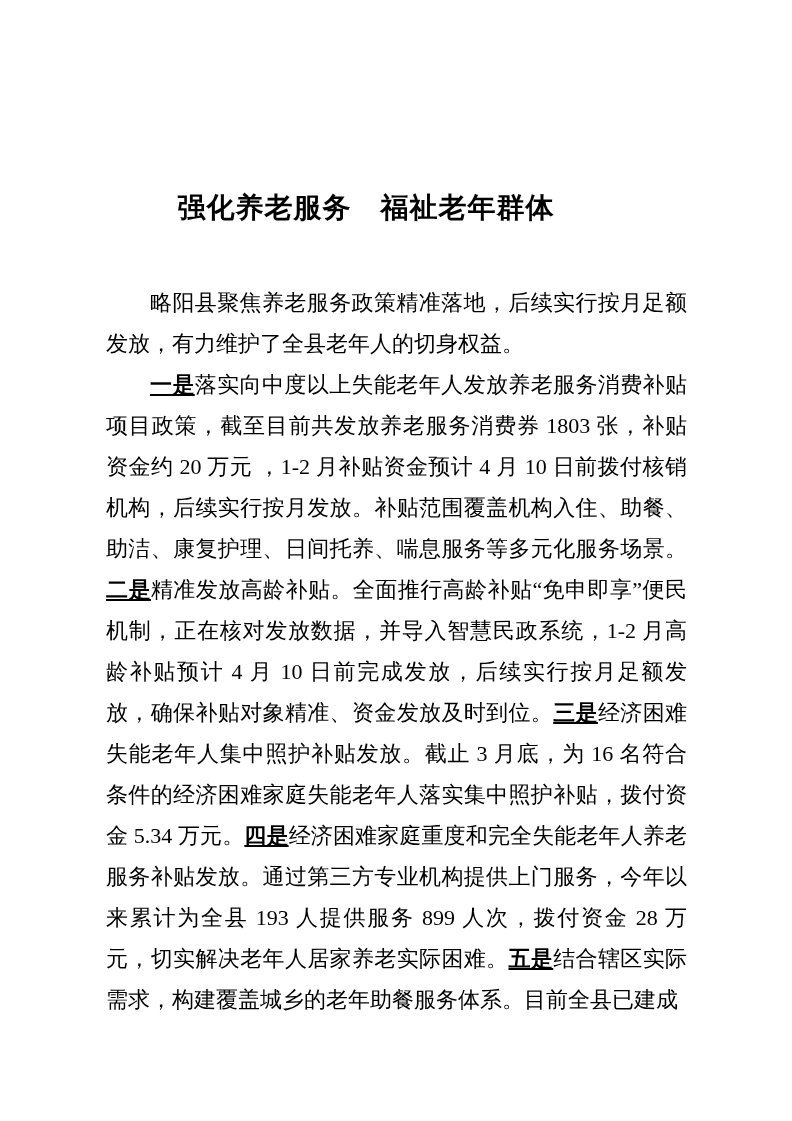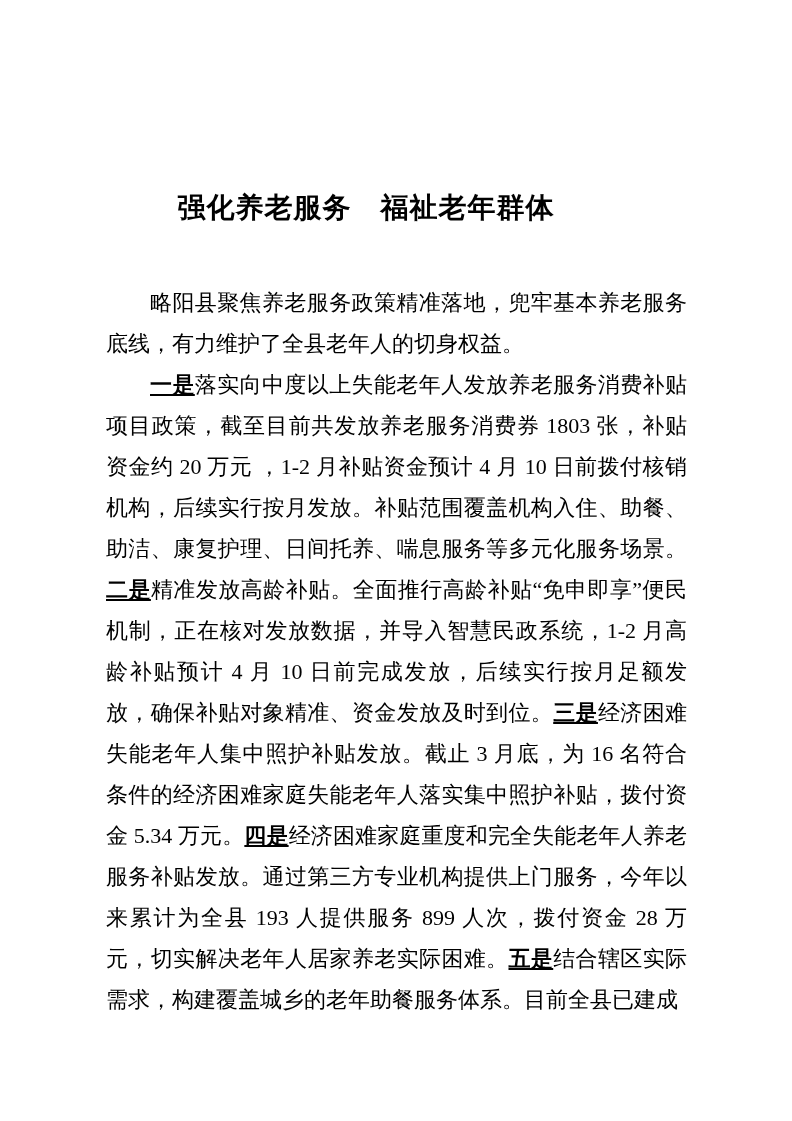--- a/index.html
+++ b/index.html
@@ -45,16 +45,16 @@
     font-weight: 700;
     text-decoration: underline;
   }
 </style>
 </head>
 <body>
 
 <div class="page">
   <h1 class="title">强化养老服务　福祉老年群体</h1>
   <div class="doc-body">
-      <p class="para"><span class="seg">略阳县聚焦养老服务政策精准落地，兜牢基本养老服务底线，有力维护了全县老年人的切身权益。</span></p>
+      <p class="para"><span class="seg">略阳县聚焦养老服务政策精准落地，后续实行按月足额发放，有力维护了全县老年人的切身权益。</span></p>
       <p class="para"><span class="seg-bold">一是</span><span class="seg">落实向中度以上失能老年人发放养老服务消费补贴项目政策，截至目前共发放养老服务消费券 1803 张，补贴资金约 20 万元 ，1-2 月补贴资金预计 4 月 10 日前拨付核销机构，后续实行按月发放。补贴范围覆盖机构入住、助餐、助洁、康复护理、日间托养、喘息服务等多元化服务场景。</span><span class="seg-bold">二是</span><span class="seg">精准发放高龄补贴。全面推行高龄补贴“免申即享”便民机制，正在核对发放数据，并导入智慧民政系统，1-2 月高龄补贴预计 4 月 10 日前完成发放，后续实行按月足额发放，确保补贴对象精准、资金发放及时到位。</span><span class="seg-bold">三是</span><span class="seg">经济困难失能老年人集中照护补贴发放。截止 3 月底，为 16 名符合条件的经济困难家庭失能老年人落实集中照护补贴，拨付资金 5.34 万元。</span><span class="seg-bold">四是</span><span class="seg">经济困难家庭重度和完全失能老年人养老服务补贴发放。通过第三方专业机构提供上门服务，今年以来累计为全县 193 人提供服务 899 人次，拨付资金 28 万元，切实解决老年人居家养老实际困难。</span><span class="seg-bold">五是</span><span class="seg">结合辖区实际需求，构建覆盖城乡的老年助餐服务体系。目前全县已建成</span></p>
     </div>
 </div>
 
 </body></html>

